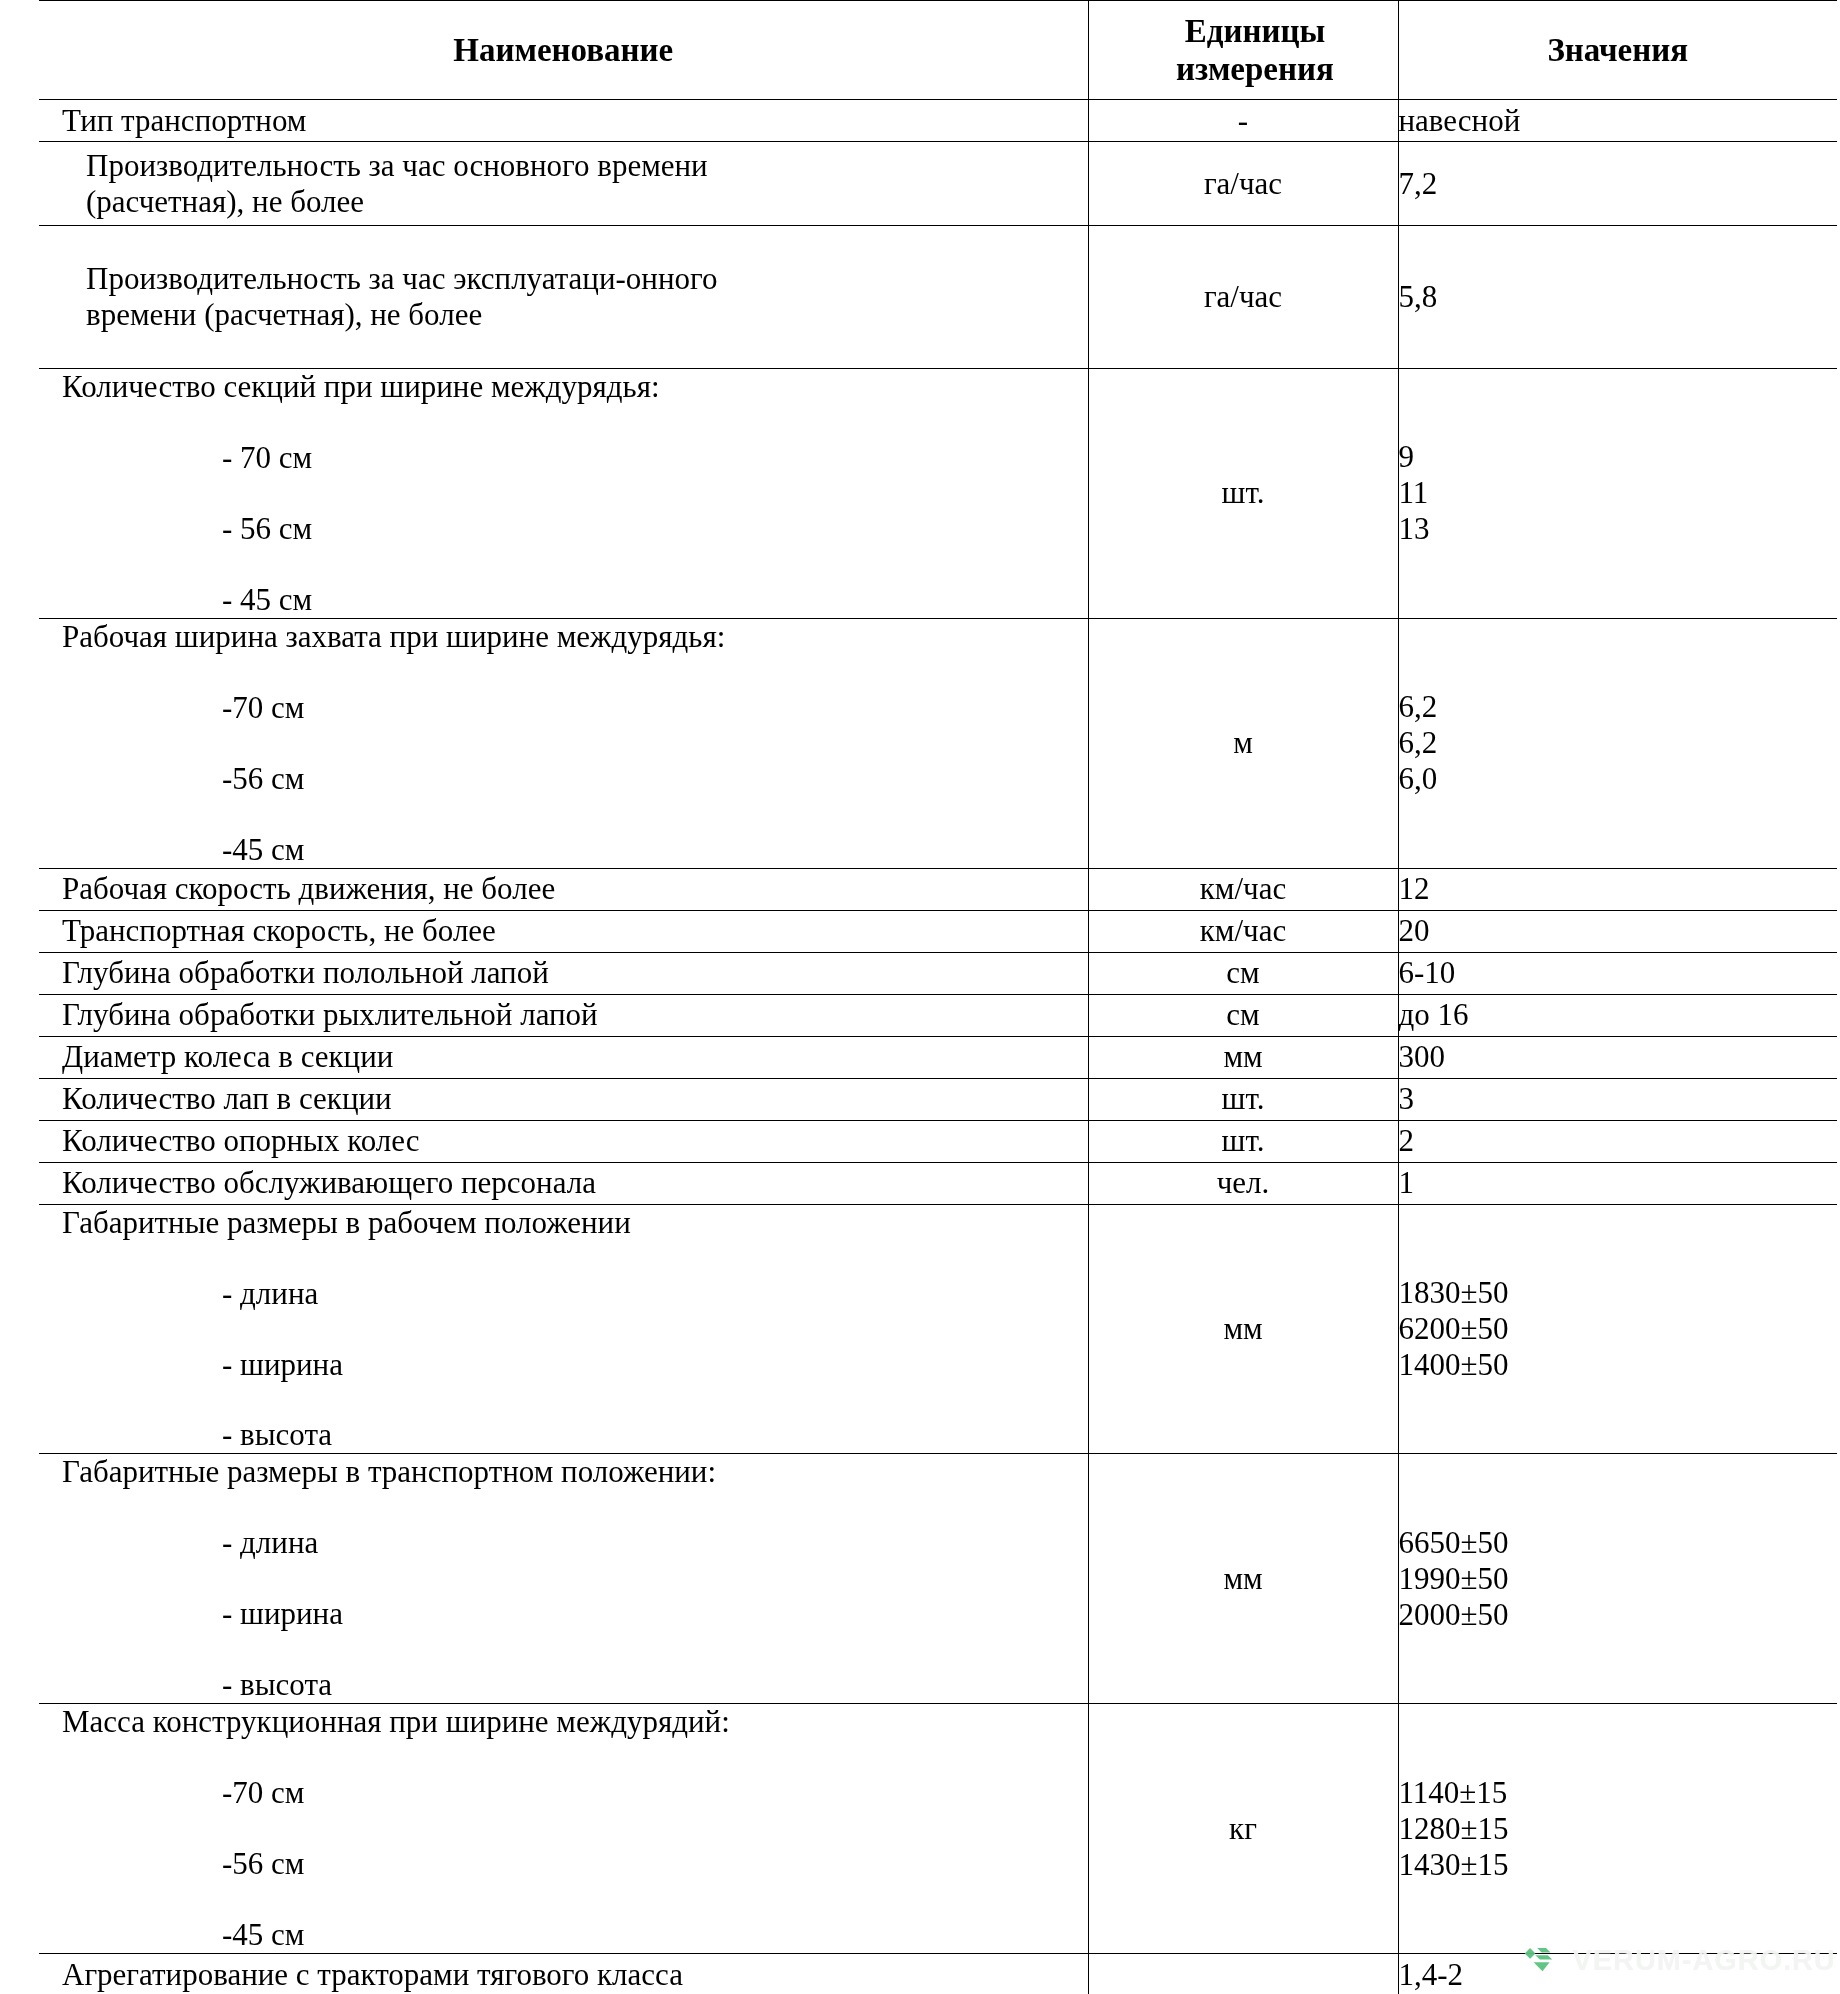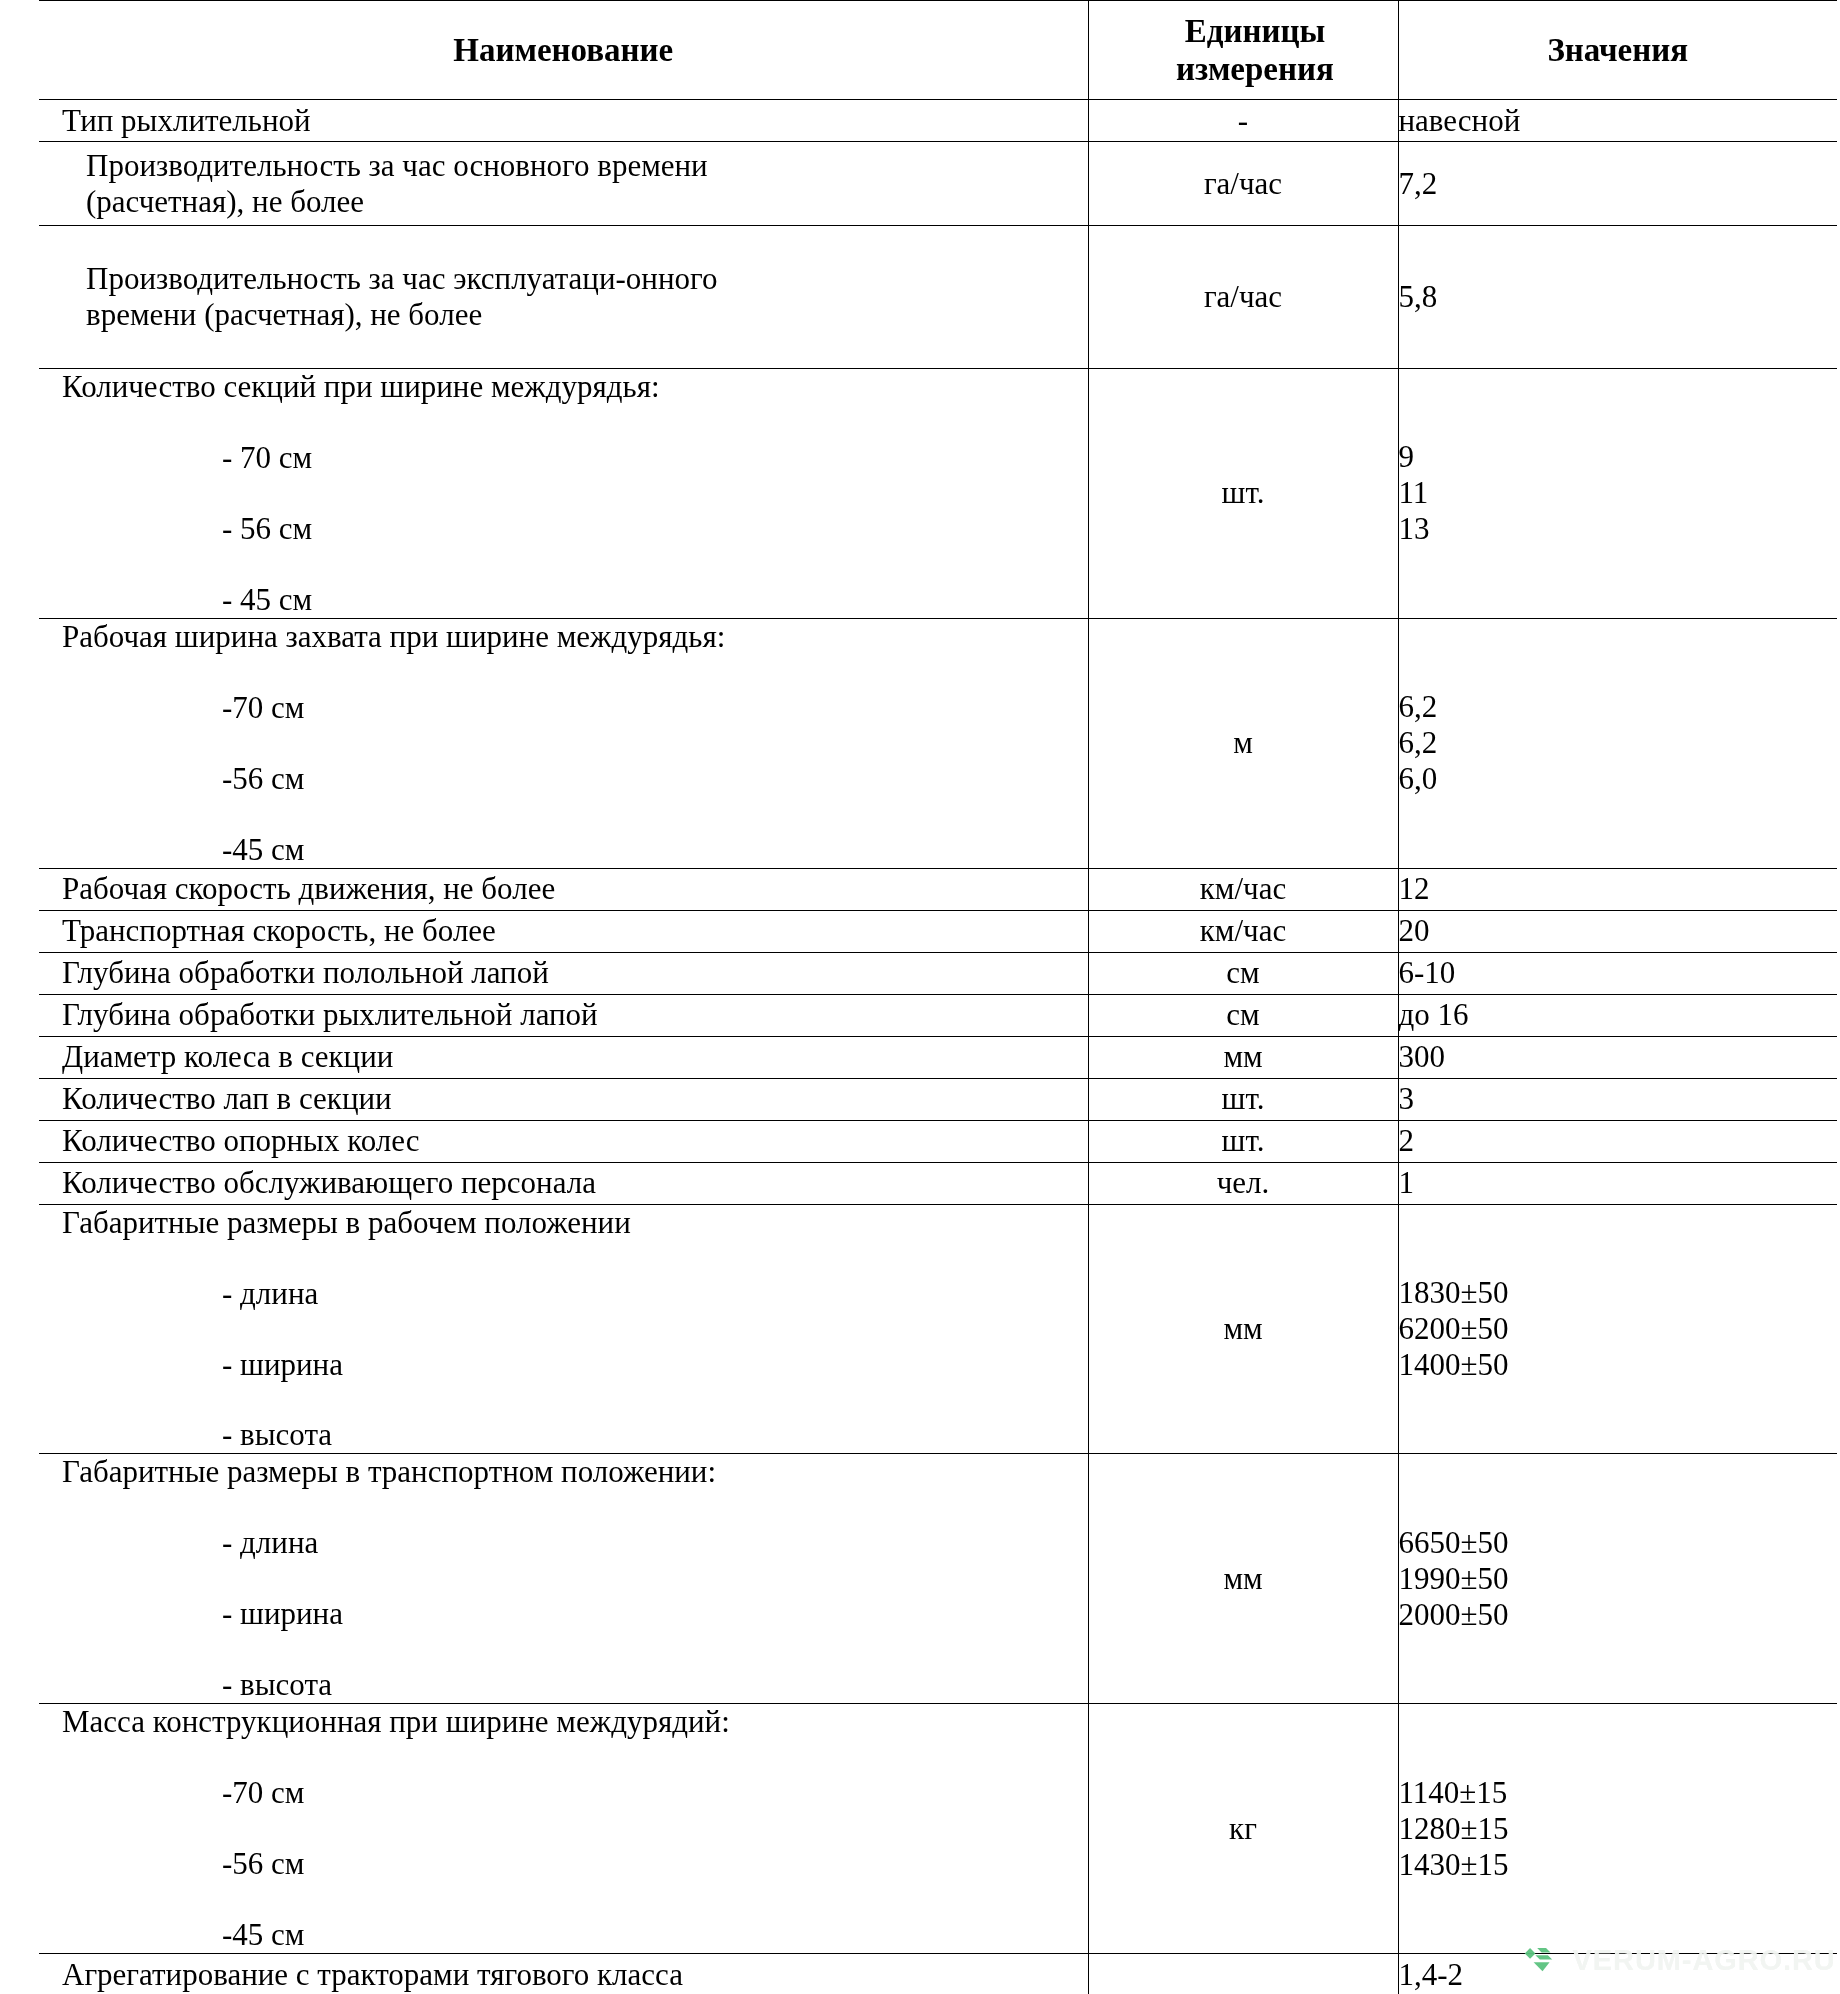--- a/index.html
+++ b/index.html
@@ -139,21 +139,21 @@
       <th class="hdr-unit">
         <span class="line2">Единицы</span>
         <span class="line2">измерения</span>
       </th>
       <th class="hdr-value">Значения</th>
     </tr>
   </thead>
   <tbody>
 
     <tr class="row-simple">
-      <td class="cell-name">Тип рыхлительной</td>
+      <td class="cell-name">Тип транспортном</td>
       <td class="cell-unit">-</td>
       <td class="cell-value">навесной</td>
     </tr>
 
     <tr class="row-two">
       <td class="cell-name">
         <span class="line2">Производительность за час основного времени</span>
         <span class="line2">(расчетная), не более</span>
       </td>
       <td class="cell-unit">га/час</td>

